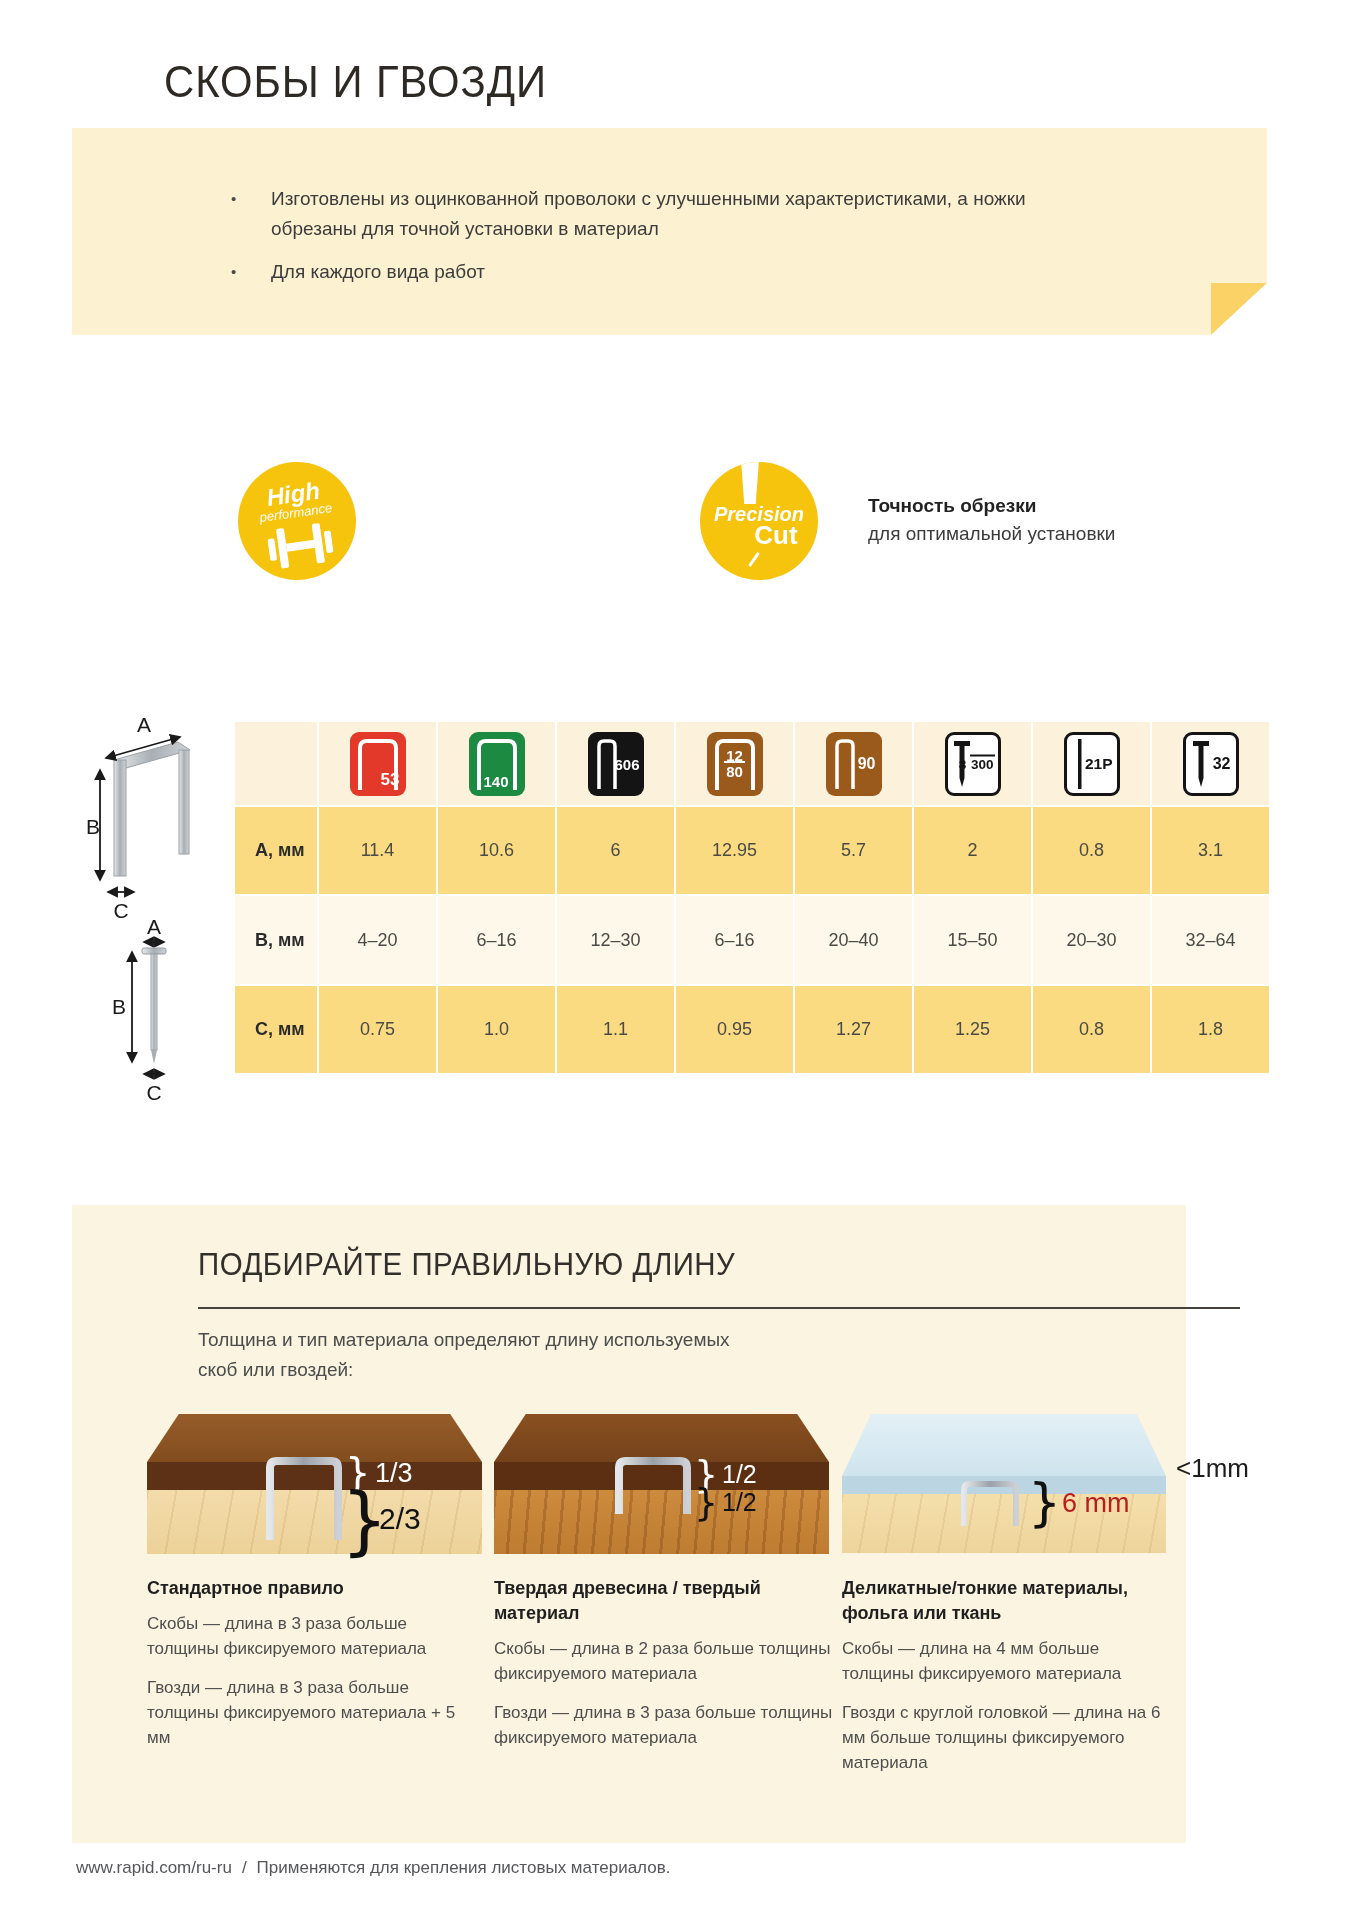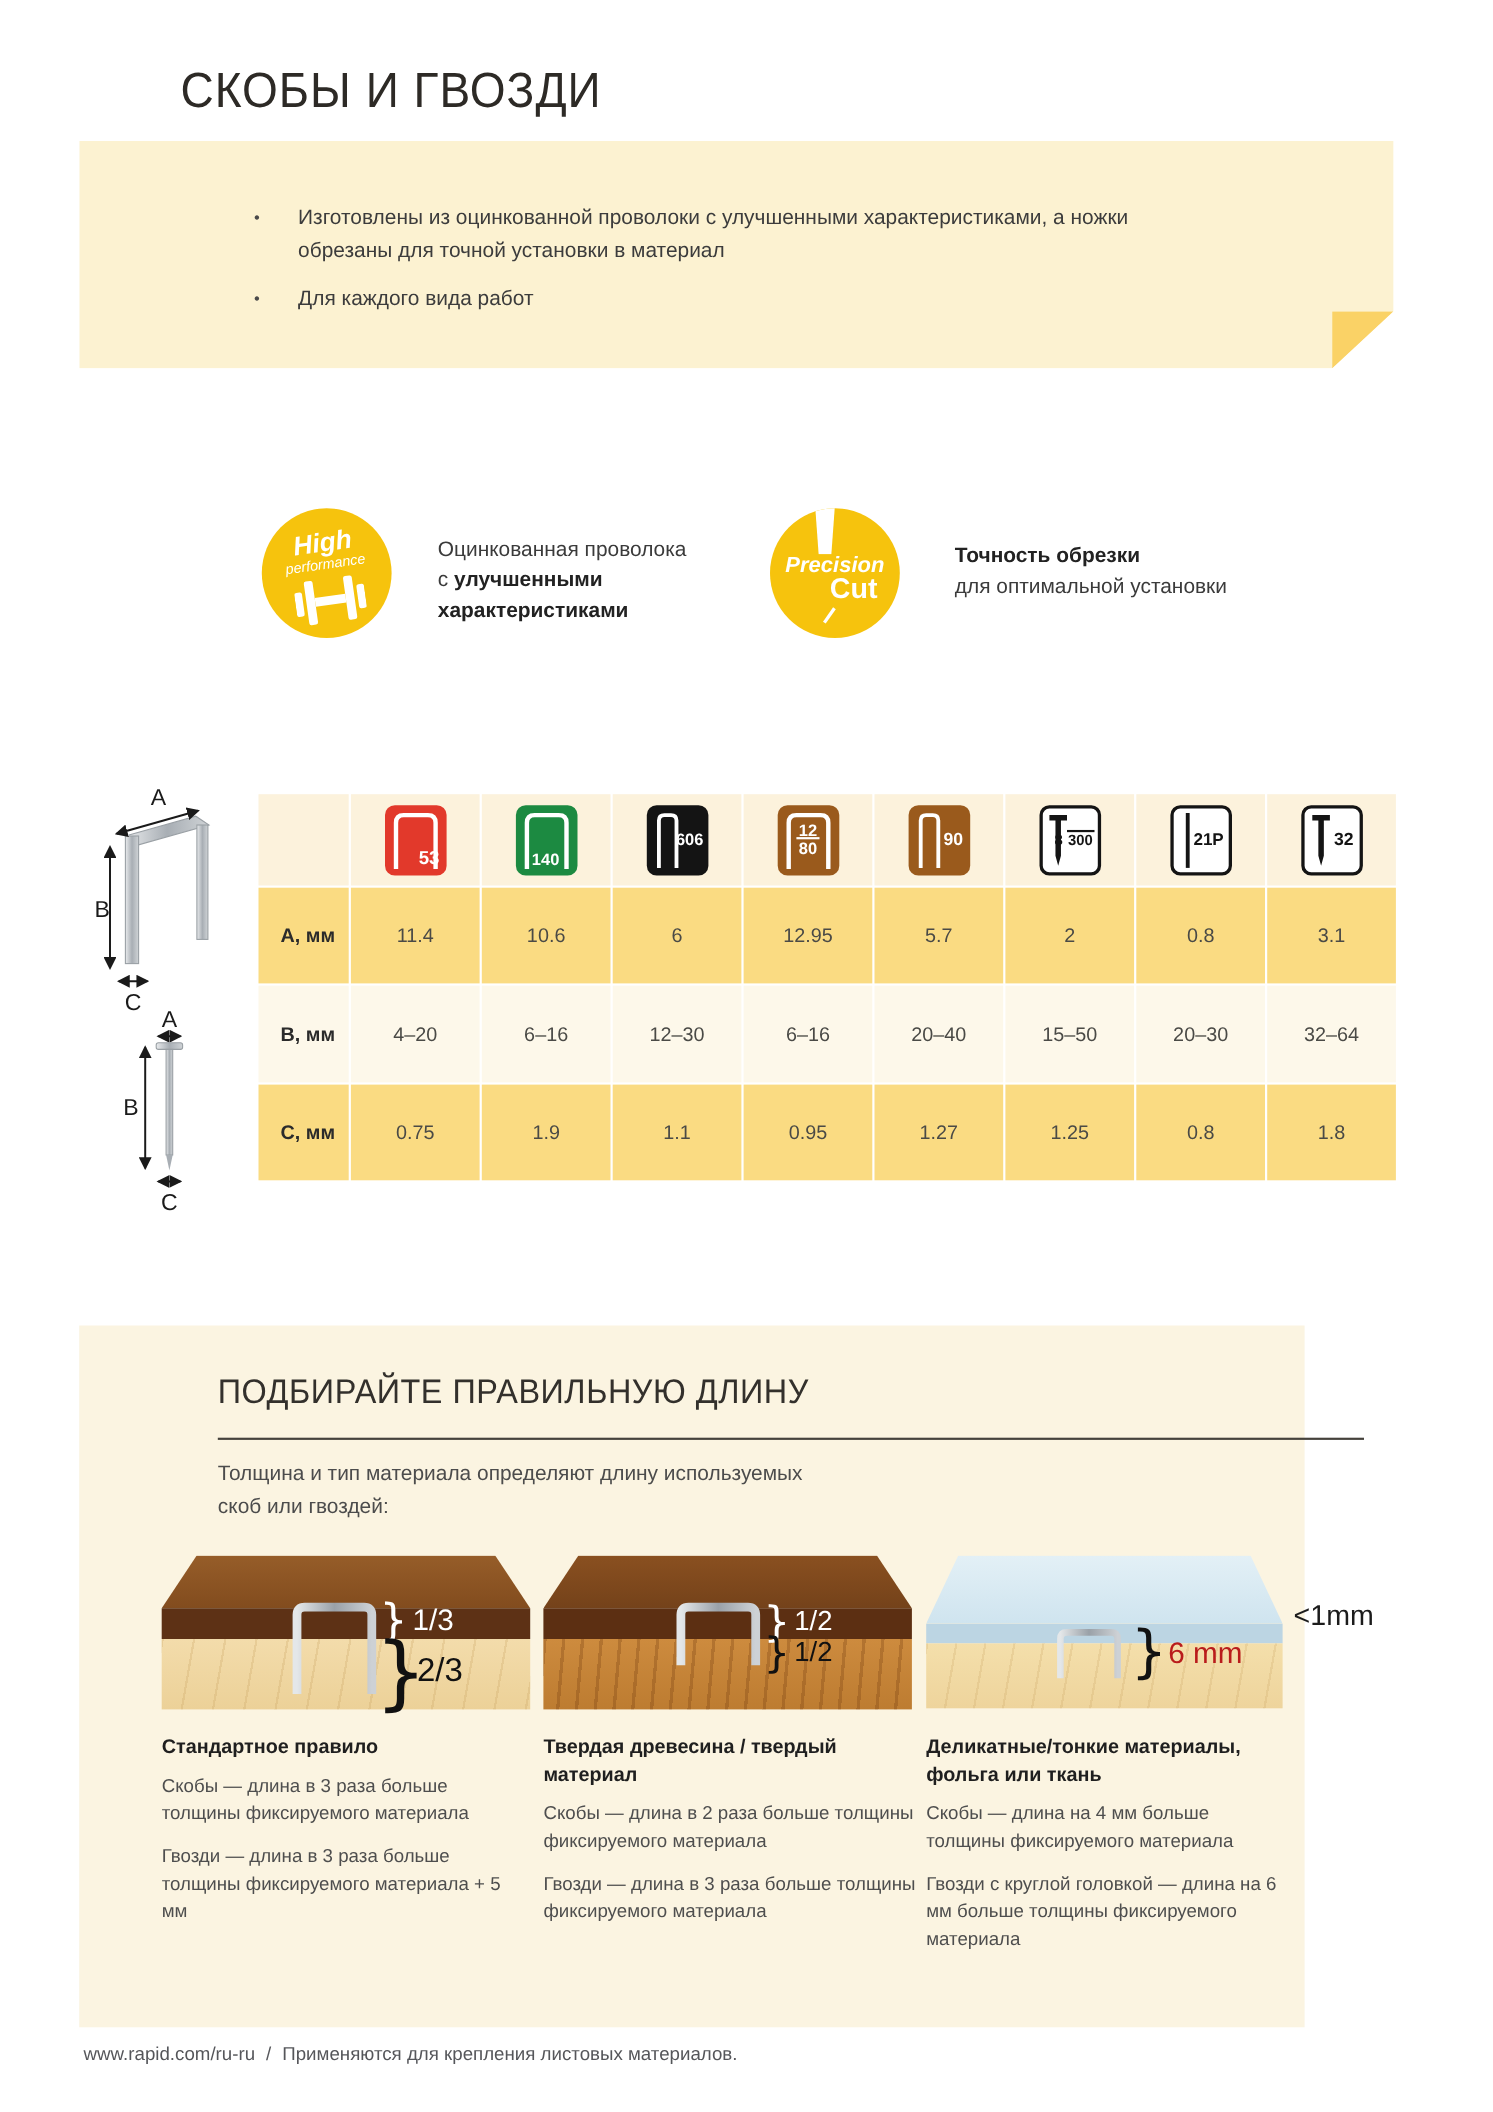--- a/index.html
+++ b/index.html
@@ -144,25 +144,20 @@
             <rect x="0" y="11" width="7" height="22" rx="2"></rect>
             <rect x="10" y="2" width="8" height="40" rx="2"></rect>
             <rect x="18" y="18" width="28" height="8"></rect>
             <rect x="46" y="2" width="8" height="40" rx="2"></rect>
             <rect x="57" y="11" width="7" height="22" rx="2"></rect>
           </g>
         </svg>
       </span>
     </div>
   </div>
-  <div class="feat-text ft1">
-    <div>Оцинкованная проволока</div>
-    <div><span>с</span> <b>улучшенными</b></div>
-    <div><b>характеристиками</b></div>
-  </div>
 
   <div class="feat-circle fc2">
     <div class="wedge"></div>
     <div class="pc-title">Precision</div>
     <div class="pc-sub">Cut</div>
     <div class="blade-line"></div>
   </div>
   <div class="feat-text ft2">
     <div><b>Точность обрезки</b></div>
     <div>для оптимальной установки</div>
@@ -290,21 +285,21 @@
     <div class="cell rlight val">6–16</div>
     <div class="cell rlight val">12–30</div>
     <div class="cell rlight val">6–16</div>
     <div class="cell rlight val">20–40</div>
     <div class="cell rlight val">15–50</div>
     <div class="cell rlight val">20–30</div>
     <div class="cell rlight val">32–64</div>
 
     <div class="cell rdark rowlab">C, мм</div>
     <div class="cell rdark val">0.75</div>
-    <div class="cell rdark val">1.9</div>
+    <div class="cell rdark val">1.0</div>
     <div class="cell rdark val">1.1</div>
     <div class="cell rdark val">0.95</div>
     <div class="cell rdark val">1.27</div>
     <div class="cell rdark val">1.25</div>
     <div class="cell rdark val">0.8</div>
     <div class="cell rdark val">1.8</div>
   </div>
 
   <div class="panel">
     <h2 class="panel-title">ПОДБИРАЙТЕ ПРАВИЛЬНУЮ ДЛИНУ</h2>

